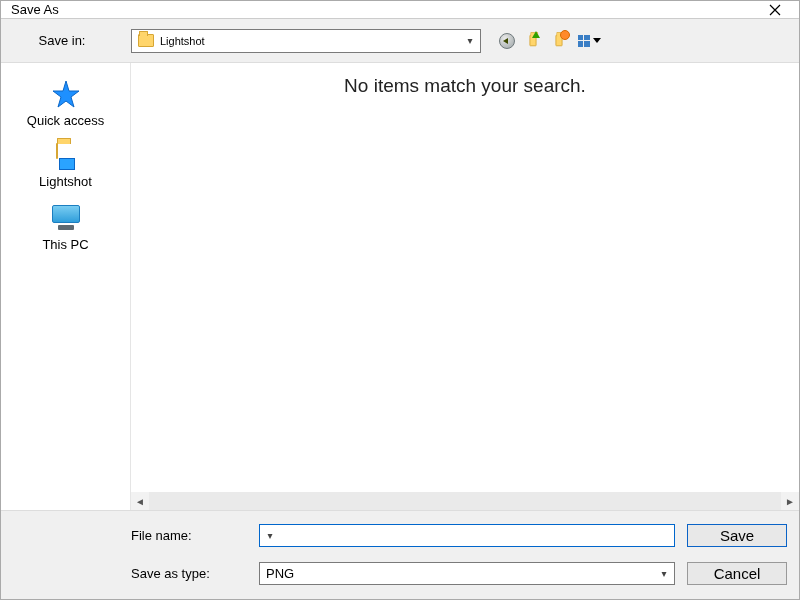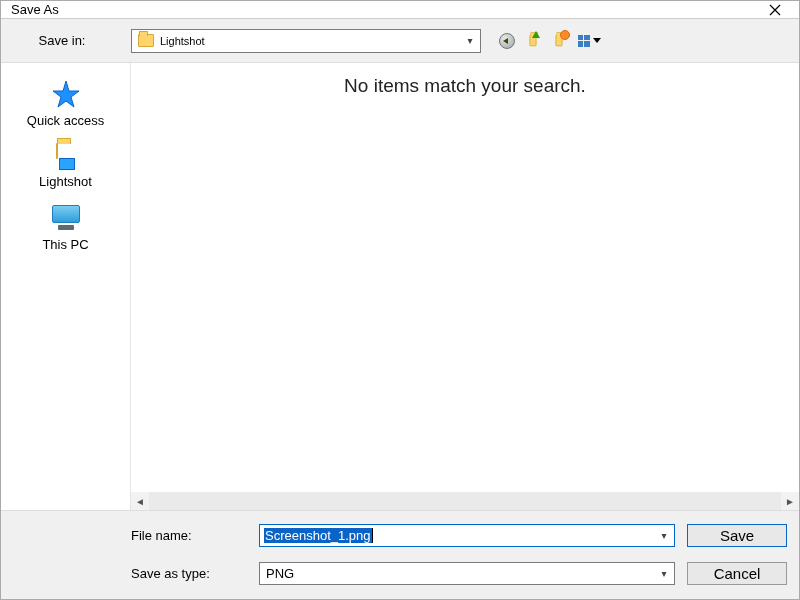--- a/index.html
+++ b/index.html
@@ -230,24 +230,20 @@
       <div class="hs-btn">◄</div>
       <div class="hs-track"></div>
       <div class="hs-btn">►</div>
     </div>
   </div>
 </div>
 
 <div class="bottom">
   <div class="blabel">File name:</div>
   <div class="name-combo">
-    <div class="name-sel">
-      <span class="name-highlight">Screenshot_1.png</span>
-        <span class="caret-blink"></span>
-    </div>
     <span class="combo-arrow">▾</span>
   </div>
   <div class="dlg-btn primary">Save</div>
 
   <div class="blabel">Save as type:</div>
   <div class="type-combo">
     <span class="type-text">PNG</span>
     <span class="combo-arrow">▾</span>
   </div>
   <div class="dlg-btn">Cancel</div>

